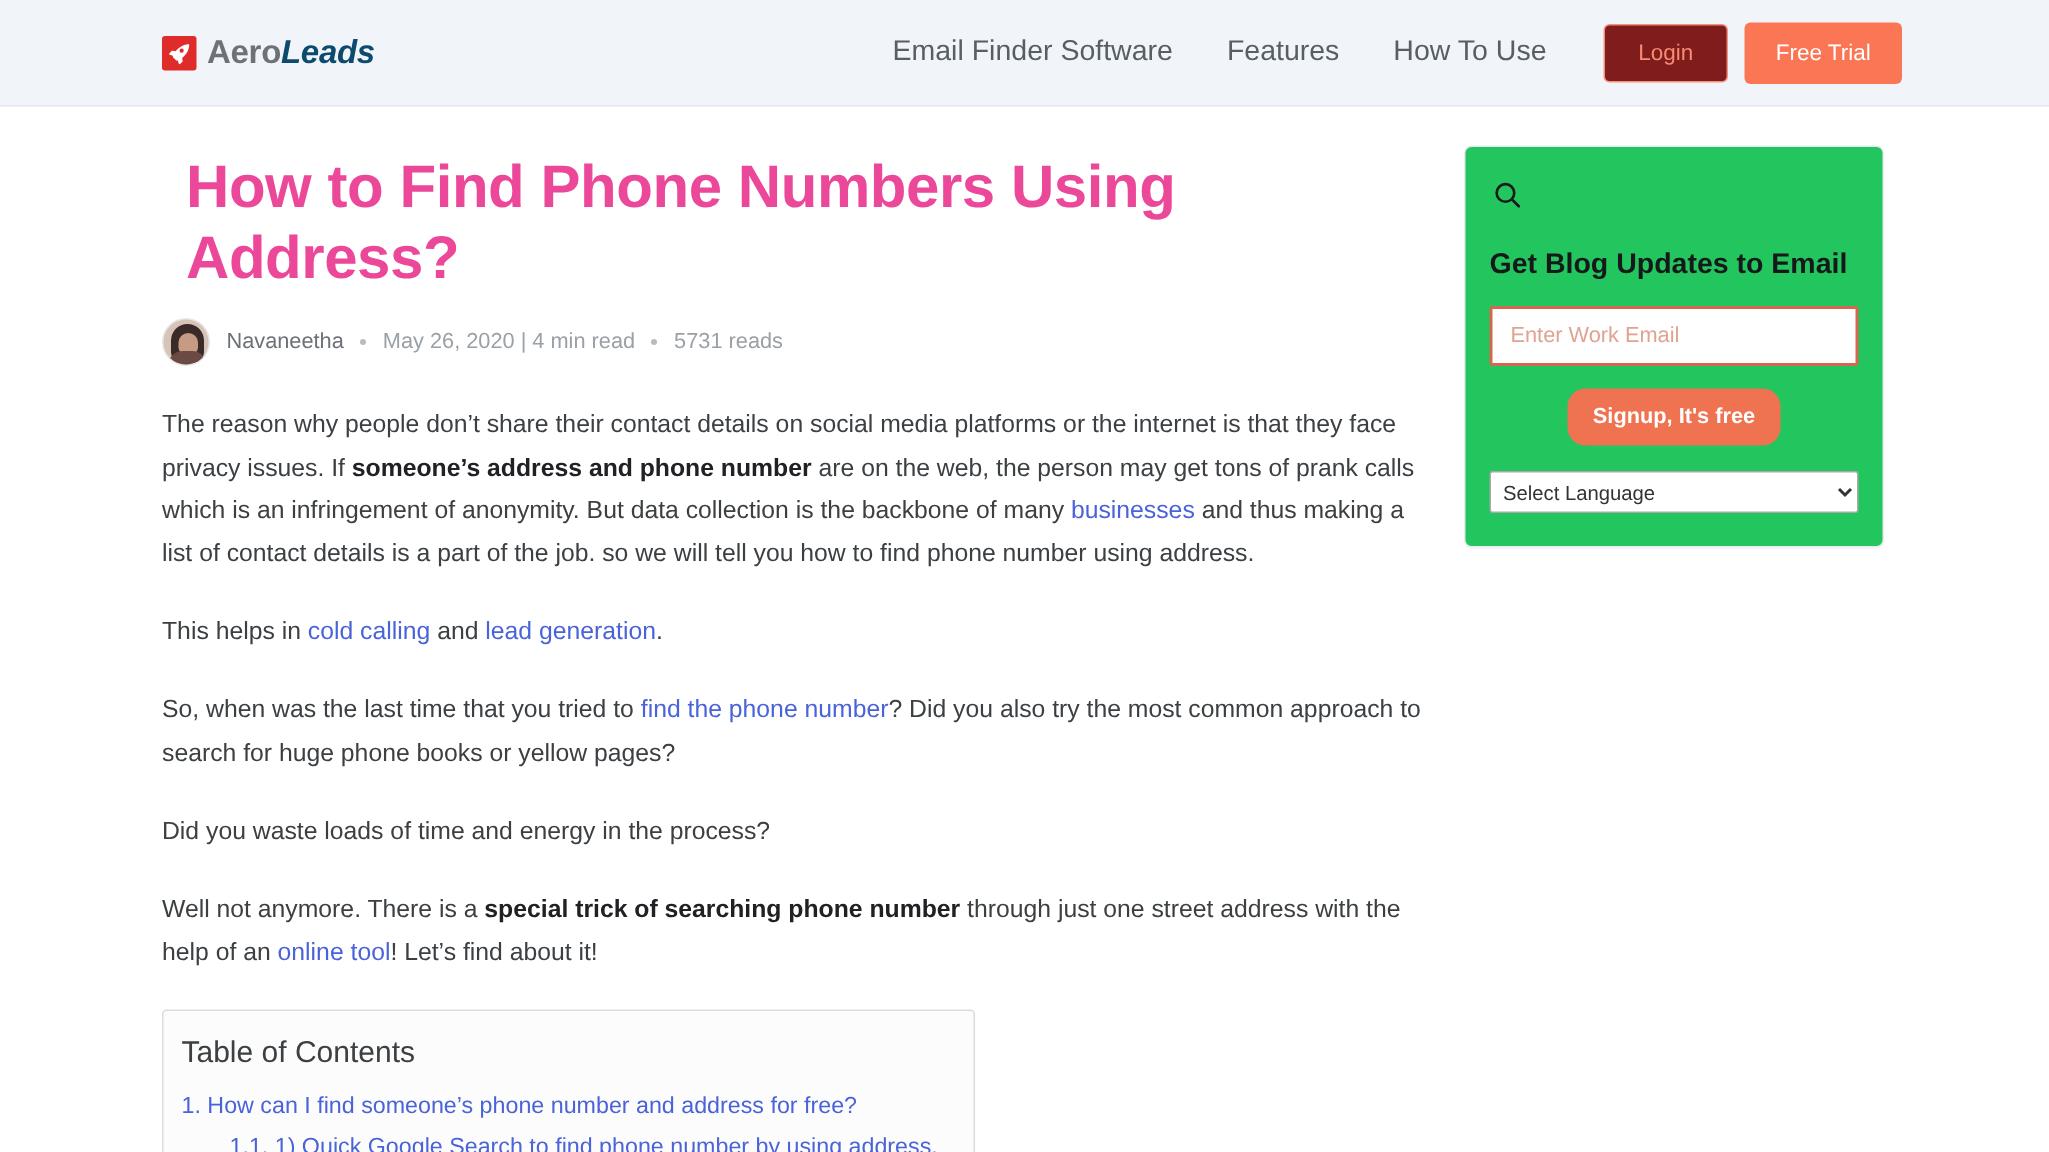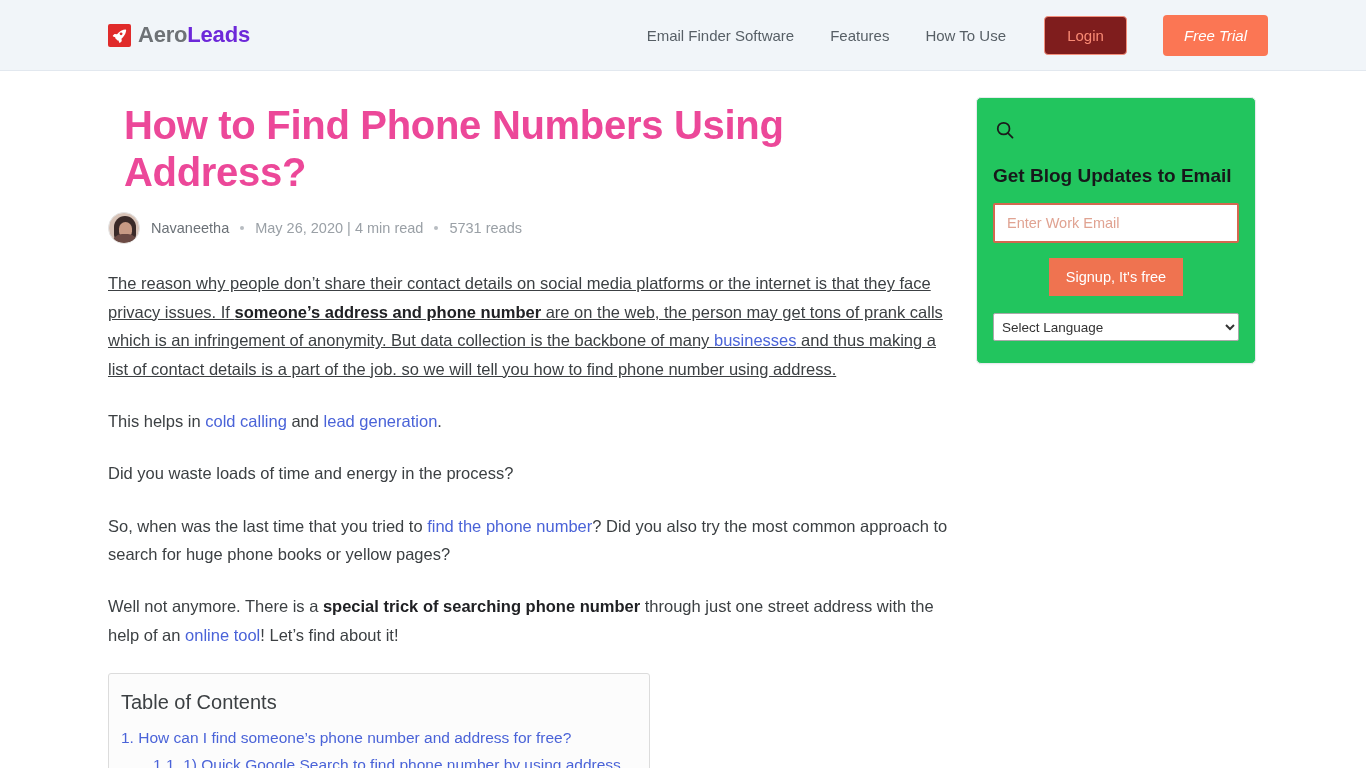--- a/index.html
+++ b/index.html
@@ -26,55 +26,54 @@
   .brand-mark {
     width: 23px; height: 23px;
     background: #e02b2b;
     border-radius: 2px;
     position: relative;
     display: flex; align-items: center; justify-content: center;
   }
   .brand-mark svg { display: block; }
   .brand-text { font-size: 22px; font-weight: bold; letter-spacing: -0.2px; line-height: 1; }
   .brand-aero { color: #6e7276; }
-  .brand-leads { color: #6d28d9; }
+  .brand-leads { color: #0c4a6e; font-style: italic; }
 
   .nav { margin-left: auto; display: flex; align-items: center; }
   .nav-link {
-    font-size: 15px;
+    font-size: 19px;
     color: #575f66;
     text-decoration: none;
     margin-right: 36px;
     white-space: nowrap;
   }
   .nav-link:last-of-type { margin-right: 4px; }
   .btn-login {
     margin-left: 34px;
     display: inline-flex; align-items: center; justify-content: center;
     width: 83px; height: 39px;
     border: 1px solid #f4907d;
     border-radius: 4px;
     background: #7f1d1d;
     color: #f98a74;
     font-size: 15px;
     font-family: "Liberation Sans", sans-serif;
     cursor: pointer;
   }
   .btn-trial {
-    margin-left: 36px;
+    margin-left: 11px;
     display: inline-flex; align-items: center; justify-content: center;
     width: 105px; height: 41px;
     border: 0;
     border-radius: 4px;
     background: #fb7654;
     color: #ffffff;
     font-size: 15px;
     font-family: "Liberation Sans", sans-serif;
     cursor: pointer;
-    font-style: italic;
   }
 
   
   .page {
     display: flex;
     align-items: flex-start;
     padding: 0 98px 0 108px;
   }
   .article { width: 845px; padding-top: 15px; }
   .sidebar { width: 280px; margin-left: 23px; padding-top: 26px; }
@@ -128,21 +127,21 @@
     display: inline-block;
     width: 4px; height: 4px;
     border-radius: 50%;
     background: #b7bcc1;
     margin: 0 11px;
     flex: none;
   }
 
   .body-copy { font-size: 16.5px; line-height: 1.72; color: #3c4043; }
   .body-copy p { margin: 0 0 24px 0; }
-  .body-copy p:first-of-type { margin-top: 25px; text-decoration: underline; }
+  .body-copy p:first-of-type { margin-top: 25px; }
   .body-copy a { color: #4a63d8; text-decoration: none; }
   .body-copy b { font-weight: bold; color: #202124; }
 
   
   .toc {
     margin-top: 10px;
     width: 542px;
     border: 1px solid #dcdcdc;
     border-radius: 3px;
     background: #fcfcfc;
@@ -189,24 +188,24 @@
   }
   .email-input::placeholder { color: #e0a392; }
   .signup-wrap { text-align: center; }
   .btn-signup {
     margin-top: 15px;
     display: inline-flex; align-items: center; justify-content: center;
     height: 38px;
     padding: 0 17px;
     background: #ef7350;
     border: 0;
-    border-radius: 0;
+    border-radius: 12px;
     color: #ffffff;
     font-size: 14.5px;
-    font-weight: normal;
+    font-weight: bold;
     font-family: "Liberation Sans", sans-serif;
     cursor: pointer;
   }
   .lang-select {
     margin-top: 17px;
     display: block;
     width: 100%;
     height: 28px;
     font-size: 13.5px;
     font-family: "Liberation Sans", sans-serif;
@@ -256,23 +255,23 @@
       <span>May 26, 2020 | 4 min read</span>
       <span class="meta-dot"></span>
       <span>5731 reads</span>
     </div>
 
     <div class="body-copy">
       <p><span>The reason why people don’t share their contact details on social media platforms or the internet is that they face privacy issues. If </span><b>someone’s address and phone number</b><span> are on the web, the person may get tons of prank calls which is an infringement of anonymity. But data collection is the backbone of many </span><a href="#">businesses</a><span> and thus making a list of contact details is a part of the job. so we will tell you how to find phone number using address.</span></p>
 
       <p><span>This helps in </span><a href="#">cold calling</a><span> and </span><a href="#">lead generation</a><span>.</span></p>
 
+      <p><span>So, when was the last time that you tried to </span><a href="#">find the phone number</a><span>? Did you also try the most common approach to search for huge phone books or yellow pages?</span></p>
+
       <p>Did you waste loads of time and energy in the process?</p>
-
-      <p><span>So, when was the last time that you tried to </span><a href="#">find the phone number</a><span>? Did you also try the most common approach to search for huge phone books or yellow pages?</span></p>
 
       <p><span>Well not anymore. There is a </span><b>special trick of searching phone number</b><span> through just one street address with the help of an </span><a href="#">online tool</a><span>! Let’s find about it!</span></p>
     </div>
 
     <div class="toc">
       <p class="toc-title">Table of Contents</p>
       <ul class="toc-list">
         <li class="toc-item"><a href="#">1. How can I find someone’s phone number and address for free?</a></li>
         <li class="toc-item lvl2"><a href="#">1.1. 1) Quick Google Search to find phone number by using address.</a></li>
         <li class="toc-item lvl2"><a href="#">1.2. 2) Global People Search to find phone number by using address</a></li>

